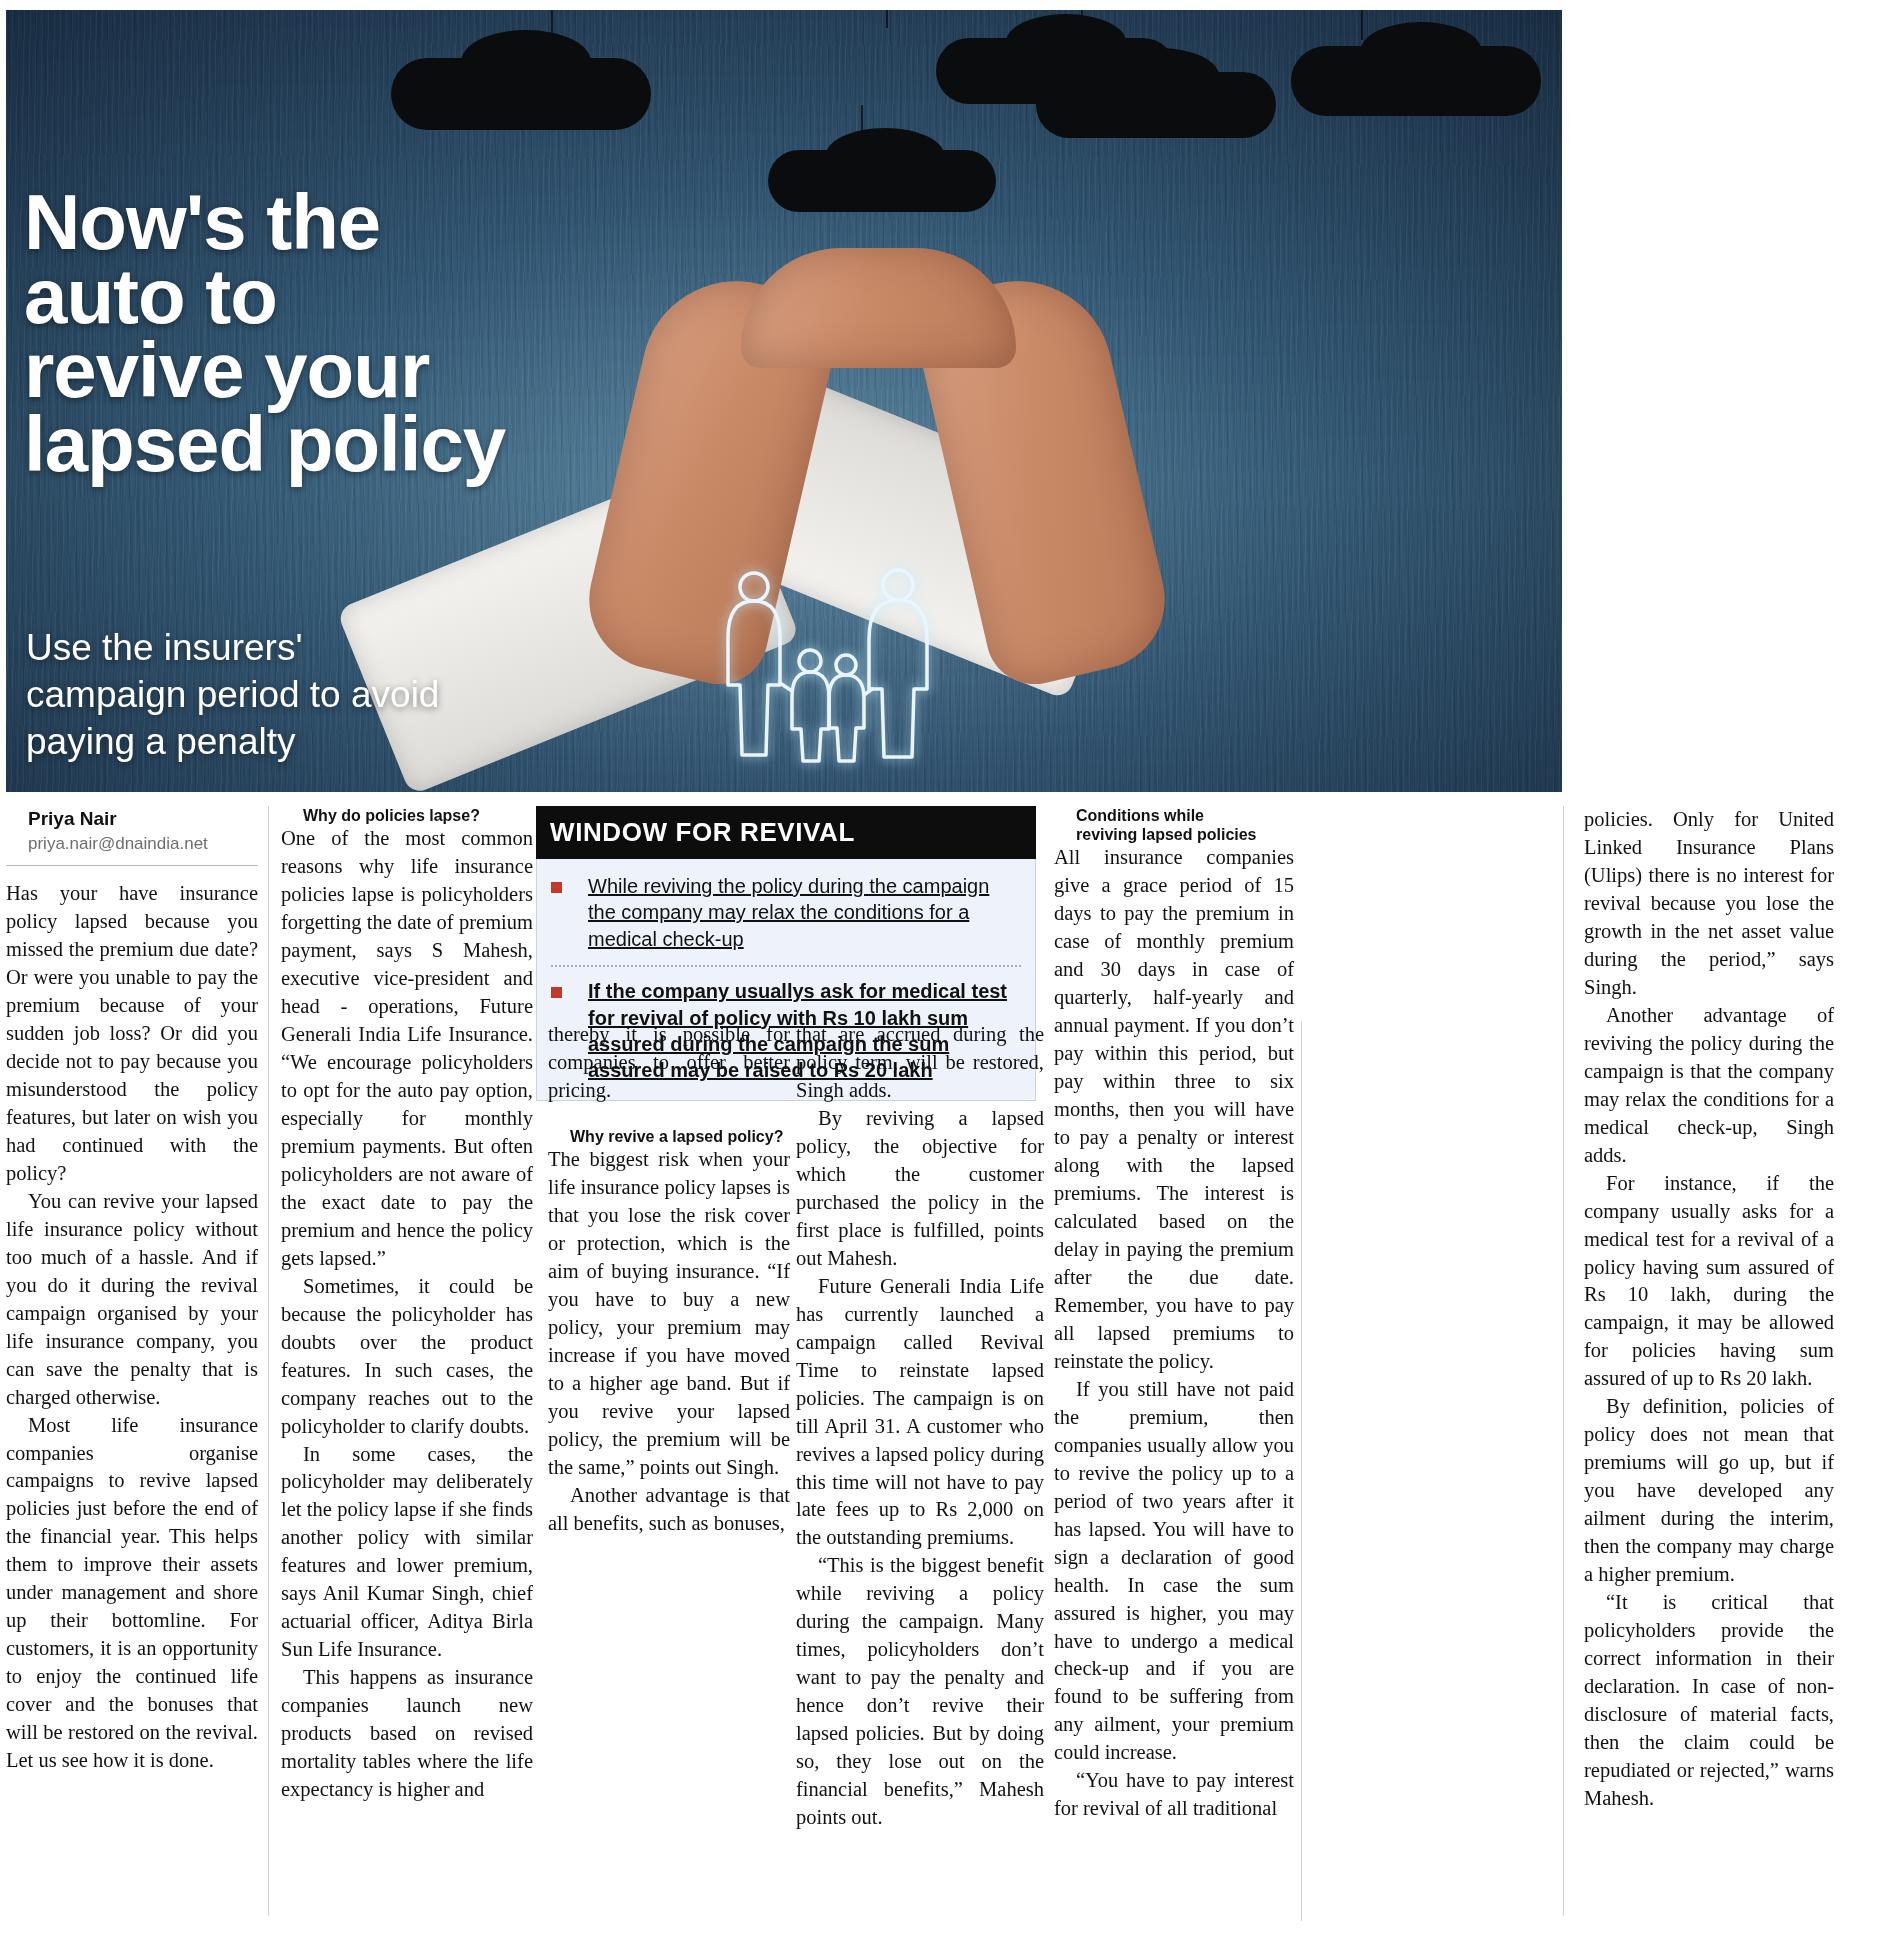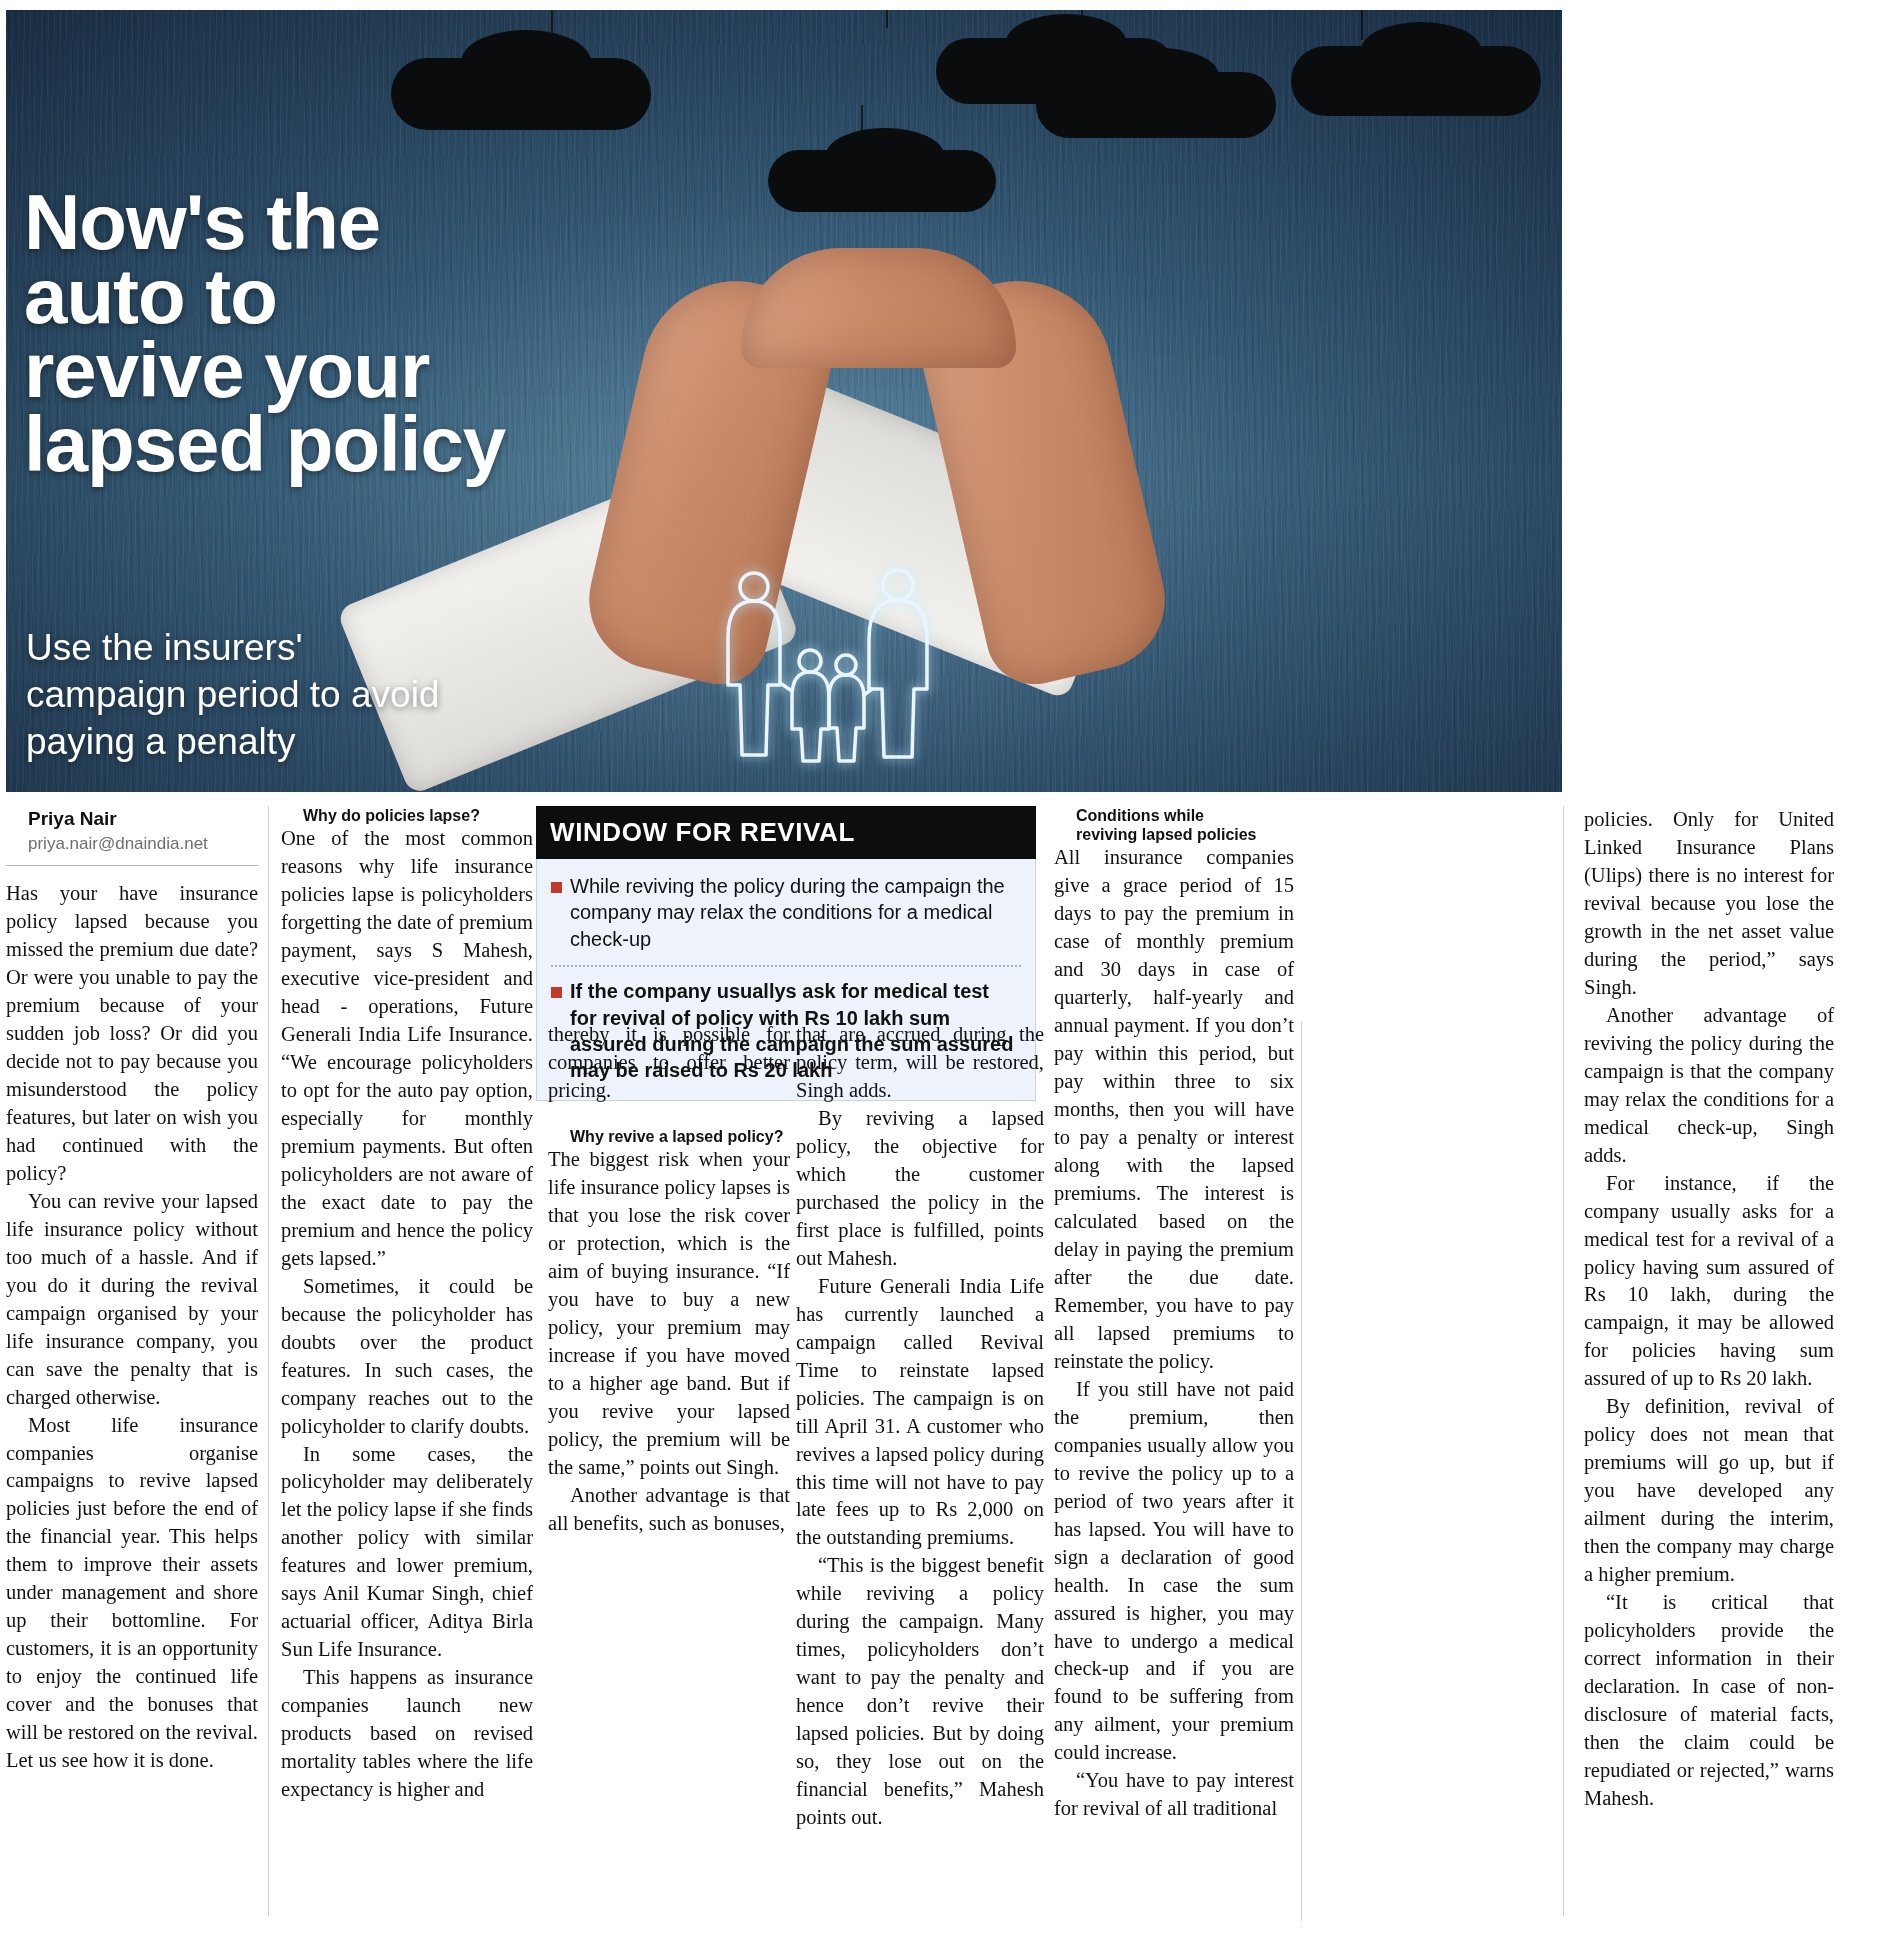--- a/index.html
+++ b/index.html
@@ -168,21 +168,22 @@
   }
   .box-body {
     background: #eef2fa;
     border: 1px solid #c9d2e2;
     border-top: none;
     padding: 14px 14px 16px 14px;
   }
   .bullet-row {
     display: flex;
     align-items: flex-start;
-    gap: 8px;
+    gap: 26px;
+    text-decoration: underline;
   }
   .bullet-sq {
     width: 11px; height: 11px;
     background: #c0392b;
     margin-top: 9px;
     flex: 0 0 11px;
   }
   .bullet-txt {
     font-family: "Liberation Sans", sans-serif;
     font-size: 20px;
@@ -314,17 +315,17 @@
     <p class="subhead-h">reviving lapsed policies</p>
     <p class="first">All insurance companies give a grace period of 15 days to pay the premium in case of monthly premium and 30 days in case of quarterly, half-yearly and annual payment. If you don’t pay within this period, but pay within three to six months, then you will have to pay a penalty or interest along with the lapsed premiums. The interest is calculated based on the delay in paying the premium after the due date. Remember, you have to pay all lapsed premiums to reinstate the policy.</p>
     <p>If you still have not paid the premium, then companies usually allow you to revive the policy up to a period of two years after it has lapsed. You will have to sign a declaration of good health. In case the sum assured is higher, you may have to undergo a medical check-up and if you are found to be suffering from any ailment, your premium could increase.</p>
     <p>“You have to pay interest for revival of all traditional</p>
   </div>
 
   <div class="col" style="left:1578px; width:250px;">
     <p class="first">policies. Only for United Linked Insurance Plans (Ulips) there is no interest for revival because you lose the growth in the net asset value during the period,” says Singh.</p>
     <p>Another advantage of reviving the policy during the campaign is that the company may relax the conditions for a medical check-up, Singh adds.</p>
     <p>For instance, if the company usually asks for a medical test for a revival of a policy having sum assured of Rs 10 lakh, during the campaign, it may be allowed for policies having sum assured of up to Rs 20 lakh.</p>
-    <p>By definition, revival of policy does not mean that premiums will go up, but if you have developed any ailment during the interim, then the company may charge a higher premium.</p>
+    <p>By definition, policies of policy does not mean that premiums will go up, but if you have developed any ailment during the interim, then the company may charge a higher premium.</p>
     <p>“It is critical that policyholders provide the correct information in their declaration. In case of non-disclosure of material facts, then the claim could be repudiated or rejected,” warns Mahesh.</p>
   </div>
 
 </div>
 
 </body></html>

